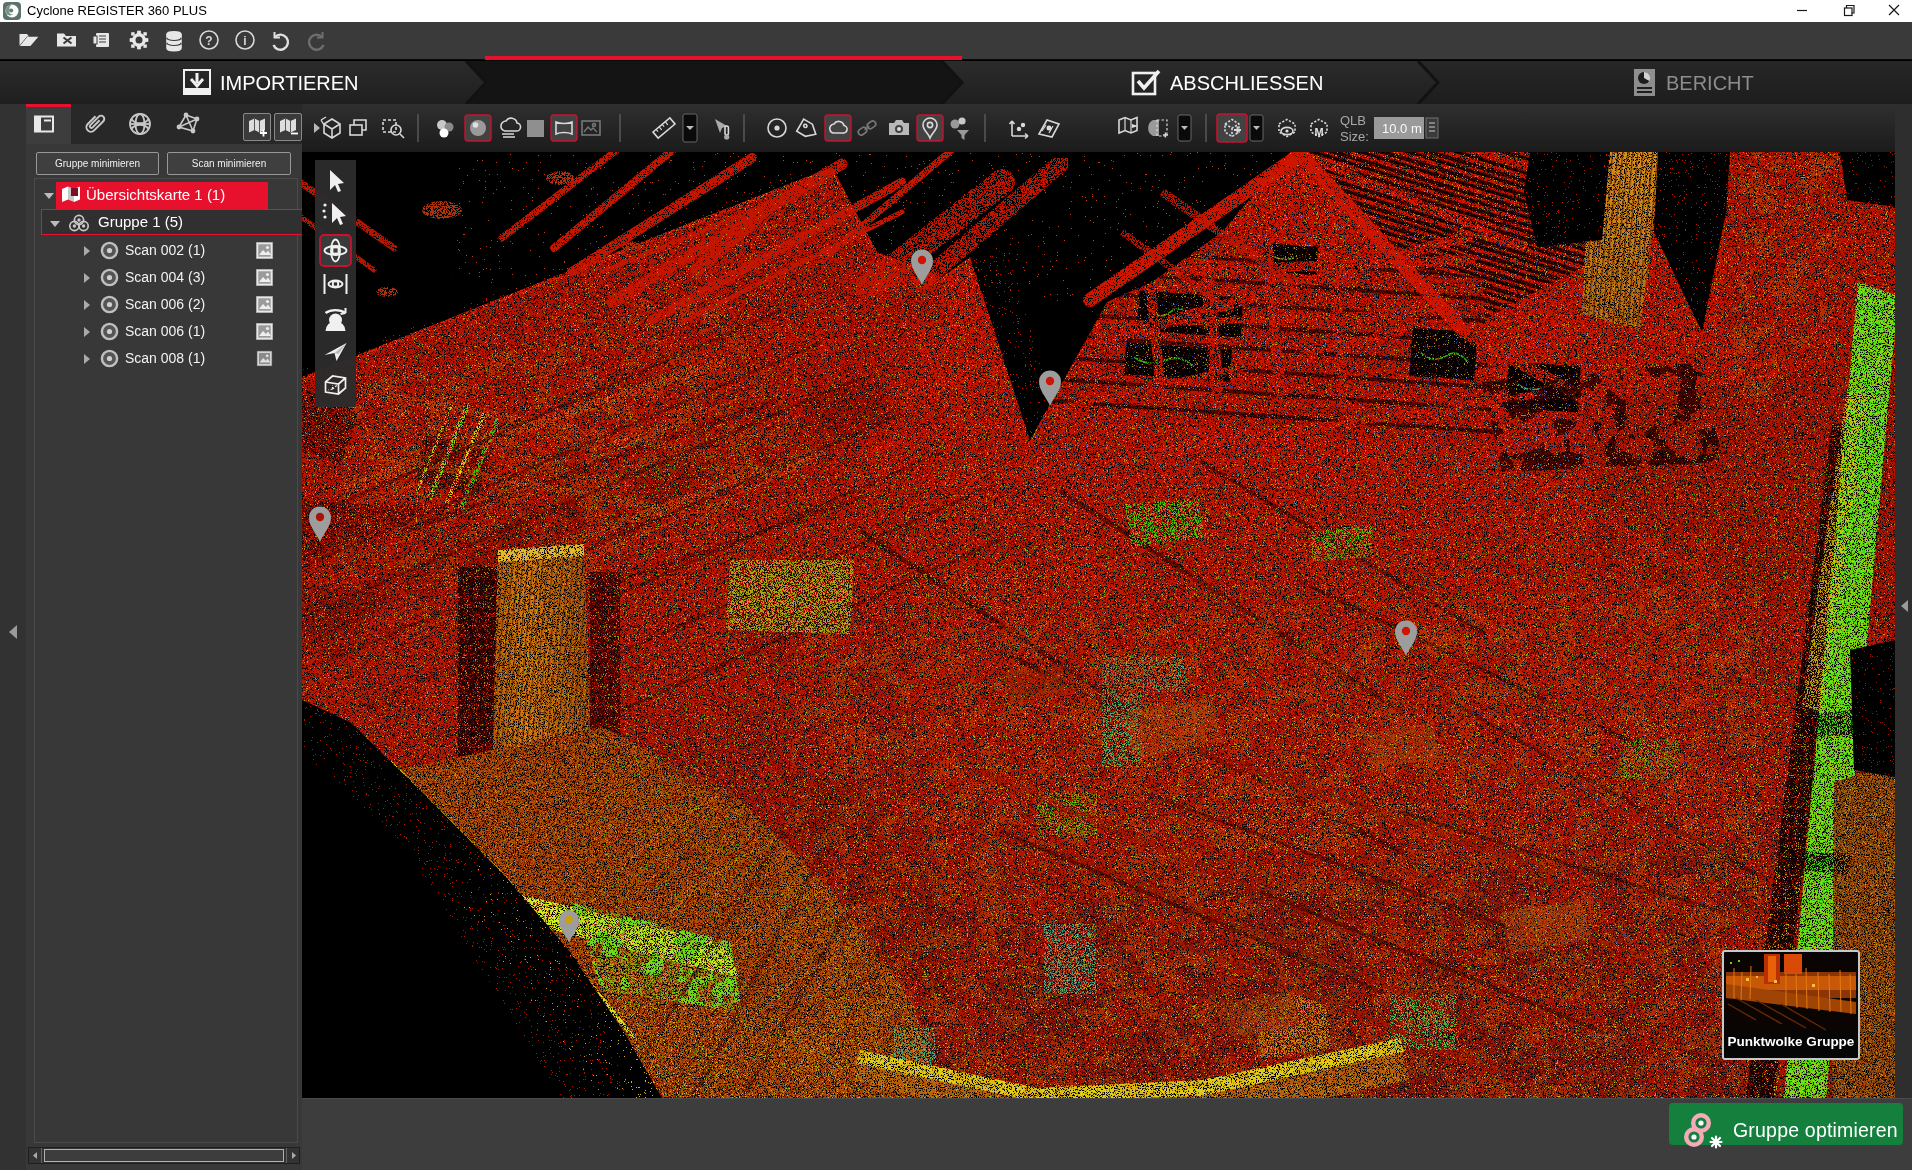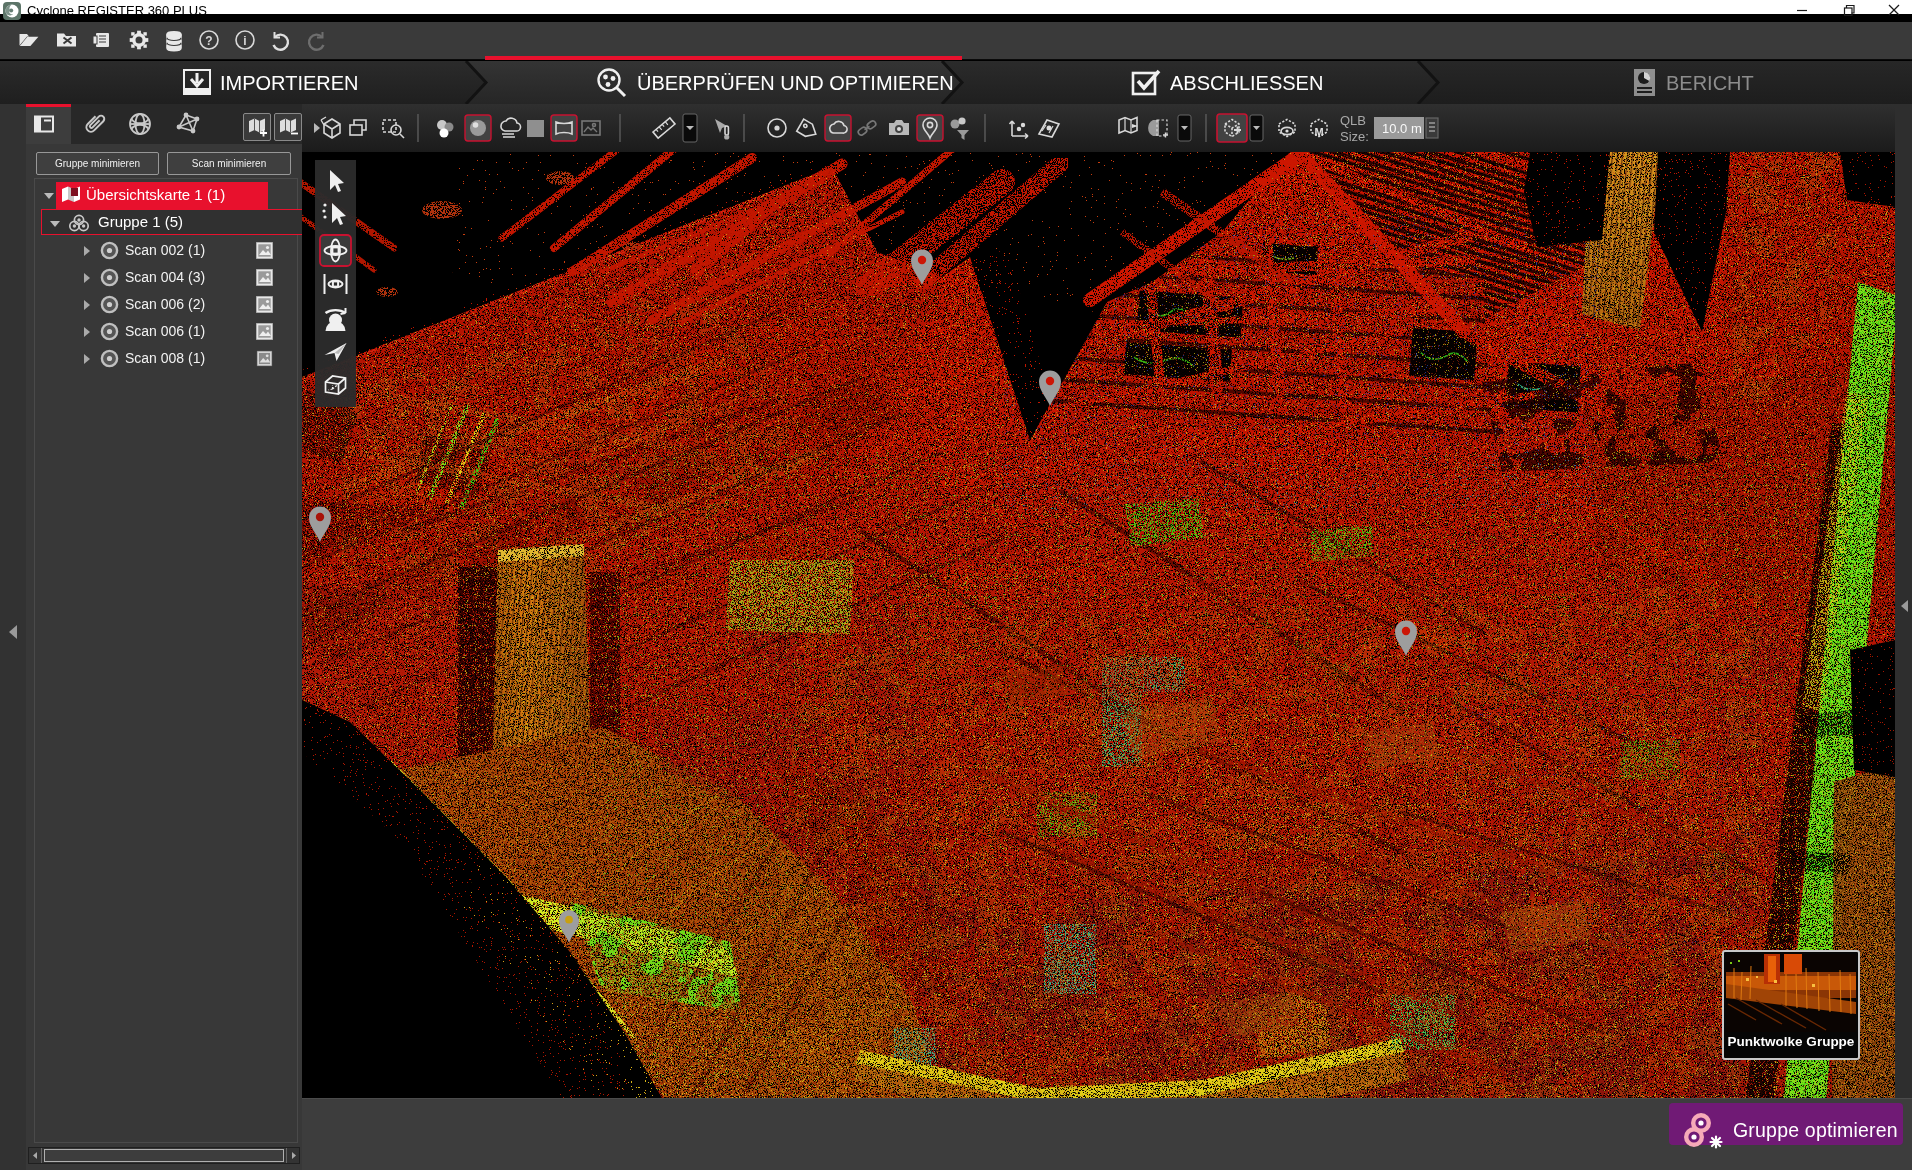--- a/index.html
+++ b/index.html
@@ -1,38 +1,38 @@
 <!DOCTYPE html>
 <html><head>
 <meta charset="utf-8">
 <style>
 html,body{margin:0;padding:0;background:#000;}
 *{box-sizing:border-box;}
 body{font-family:"Liberation Sans", sans-serif;width:1912px;height:1170px;overflow:hidden;position:relative;}
 .abs{position:absolute;}
-.titlebar{position:absolute;left:0;top:0;width:1912px;height:14px;background:#fff;}
+.titlebar{position:absolute;left:0;top:0;width:1912px;height:22px;background:#fff;}
 .title{position:absolute;left:27px;top:3px;font-size:13px;color:#000;}
 .tbar{position:absolute;left:0;top:22px;width:1912px;height:38px;background:#3a3a3a;border-bottom:1px solid #0a0a0a;}
 .tabs{position:absolute;left:0;top:61px;width:1912px;height:43px;background:#141414;}
 .wtab{position:absolute;top:0;height:43px;color:#fff;font-size:20px;}
 .wtab .lbl{position:absolute;top:11px;}
 .redline{position:absolute;left:485px;top:56px;width:477px;height:4px;background:#e8112d;z-index:5;}
 .sidebar{position:absolute;left:26px;top:104px;width:276px;height:1066px;background:#383838;}
 .leftrail{position:absolute;left:0;top:104px;width:26px;height:1066px;background:#323232;}
 .sbtabs{position:absolute;left:0;top:0;width:276px;height:40px;background:#282828;}
 .sbtab-active{position:absolute;left:0;top:0;width:45px;height:40px;background:#3d3d3d;border-top:3px solid #e8112d;}
 .mapbtn{position:absolute;top:9px;width:28px;height:28px;background:#3a3a3a;border:1px solid #8a8a8a;border-radius:2px;}
 .minbtn{position:absolute;top:48px;height:23px;background:#3f3f3f;border:1px solid #989898;border-radius:2px;color:#f0f0f0;font-size:10px;text-align:center;line-height:21px;}
 .trow{position:absolute;color:#fff;font-size:15px;}
 .scanrow{position:absolute;left:0;width:276px;height:27px;color:#f2f2f2;font-size:14px;}
 .vtoolbar{position:absolute;left:302px;top:104px;width:1593px;height:48px;background:linear-gradient(#2f2f2f,#1b1b1b);}
 .rightrail{position:absolute;left:1895px;top:104px;width:17px;height:1066px;background:#2e2e2e;}
 .viewport{position:absolute;left:302px;top:152px;width:1601px;height:946px;background:#000;overflow:hidden;}
 .bottombar{position:absolute;left:302px;top:1098px;width:1610px;height:72px;background:#3d3d3d;border-top:1px solid #4b4b4b;}
-.gbtn{position:absolute;left:1669px;top:1103px;width:234px;height:42px;background:#701a75;border-radius:4px;color:#fff;}
+.gbtn{position:absolute;left:1669px;top:1103px;width:234px;height:42px;background:#15803d;border-radius:4px;color:#fff;}
 .gbtn .t{position:absolute;left:64px;top:16px;font-size:19.5px;white-space:nowrap;letter-spacing:0.2px;}
 .thumbcard{position:absolute;left:1420px;top:798px;width:138px;height:110px;background:#060606;border:2px solid #c8c8c8;border-radius:3px;z-index:6;}
 .thumbcard .lbl{position:absolute;left:0;top:82px;width:134px;text-align:center;color:#fff;font-size:13.5px;font-weight:bold;}
 .palette{position:absolute;left:13px;top:8px;width:41px;height:247px;background:rgba(44,44,44,.96);z-index:5;}
 .pin{position:absolute;z-index:4;}
 .hsb{position:absolute;left:2px;top:1043px;width:272px;height:17px;background:#333;border:1px solid #1f1f1f;}
 </style>
 </head>
 <body>
 
@@ -113,30 +113,20 @@
 </div>
 
 <div class="tabs">
   <div class="wtab" style="left:0;width:486px;background:linear-gradient(#2b2b2b,#1f1f1f);clip-path:polygon(0 0,466px 0,486px 50%,466px 100%,0 100%)">
     <svg class="abs" style="left:181px;top:7px" width="32" height="30" viewBox="0 0 32 30">
       <rect x="3" y="2" width="26" height="24" fill="none" stroke="#f0f0f0" stroke-width="2"></rect>
       <path d="M16 5 v10 m-6 -4 l6 7 l6 -7" stroke="#f0f0f0" stroke-width="3" fill="none"></path>
       <rect x="3" y="20" width="26" height="6" fill="#f0f0f0"></rect>
     </svg>
     <div class="lbl" style="left:220px">IMPORTIEREN</div>
-  </div>
-  <div class="wtab" style="left:466px;width:496px;background:linear-gradient(#343434,#262626);clip-path:polygon(0 0,476px 0,496px 50%,476px 100%,0 100%,20px 50%)">
-    <svg class="abs" style="left:128px;top:5px" width="36" height="34" viewBox="0 0 36 34">
-      <circle cx="15" cy="14" r="10.5" fill="none" stroke="#f0f0f0" stroke-width="2.4"></circle>
-      <circle cx="11.5" cy="11" r="2.4" fill="#f0f0f0"></circle>
-        <circle cx="19" cy="12.5" r="2.4" fill="#f0f0f0"></circle>
-        <circle cx="14" cy="18.5" r="2.4" fill="#f0f0f0"></circle>
-      <line x1="22.5" y1="21.5" x2="31" y2="30" stroke="#f0f0f0" stroke-width="3"></line>
-    </svg>
-    <div class="lbl" style="left:171px">ÜBERPRÜFEN UND OPTIMIEREN</div>
   </div>
   <div class="wtab" style="left:942px;width:496px;background:linear-gradient(#2b2b2b,#1f1f1f);clip-path:polygon(0 0,476px 0,496px 50%,476px 100%,0 100%,20px 50%)">
     <svg class="abs" style="left:188px;top:7px" width="34" height="30" viewBox="0 0 34 30">
       <rect x="3" y="5" width="22" height="21" fill="none" stroke="#f0f0f0" stroke-width="2.6"></rect>
       <path d="M8 13 l6 7 L29 3" stroke="#f0f0f0" stroke-width="3.6" fill="none"></path>
     </svg>
     <div class="lbl" style="left:228px">ABSCHLIESSEN</div>
   </div>
   <div class="wtab" style="left:1418px;width:494px;background:linear-gradient(#272727,#1d1d1d);clip-path:polygon(0 0,494px 0,494px 100%,0 100%,20px 50%)">
     <svg class="abs" style="left:213px;top:6px" width="28" height="32" viewBox="0 0 28 32">

